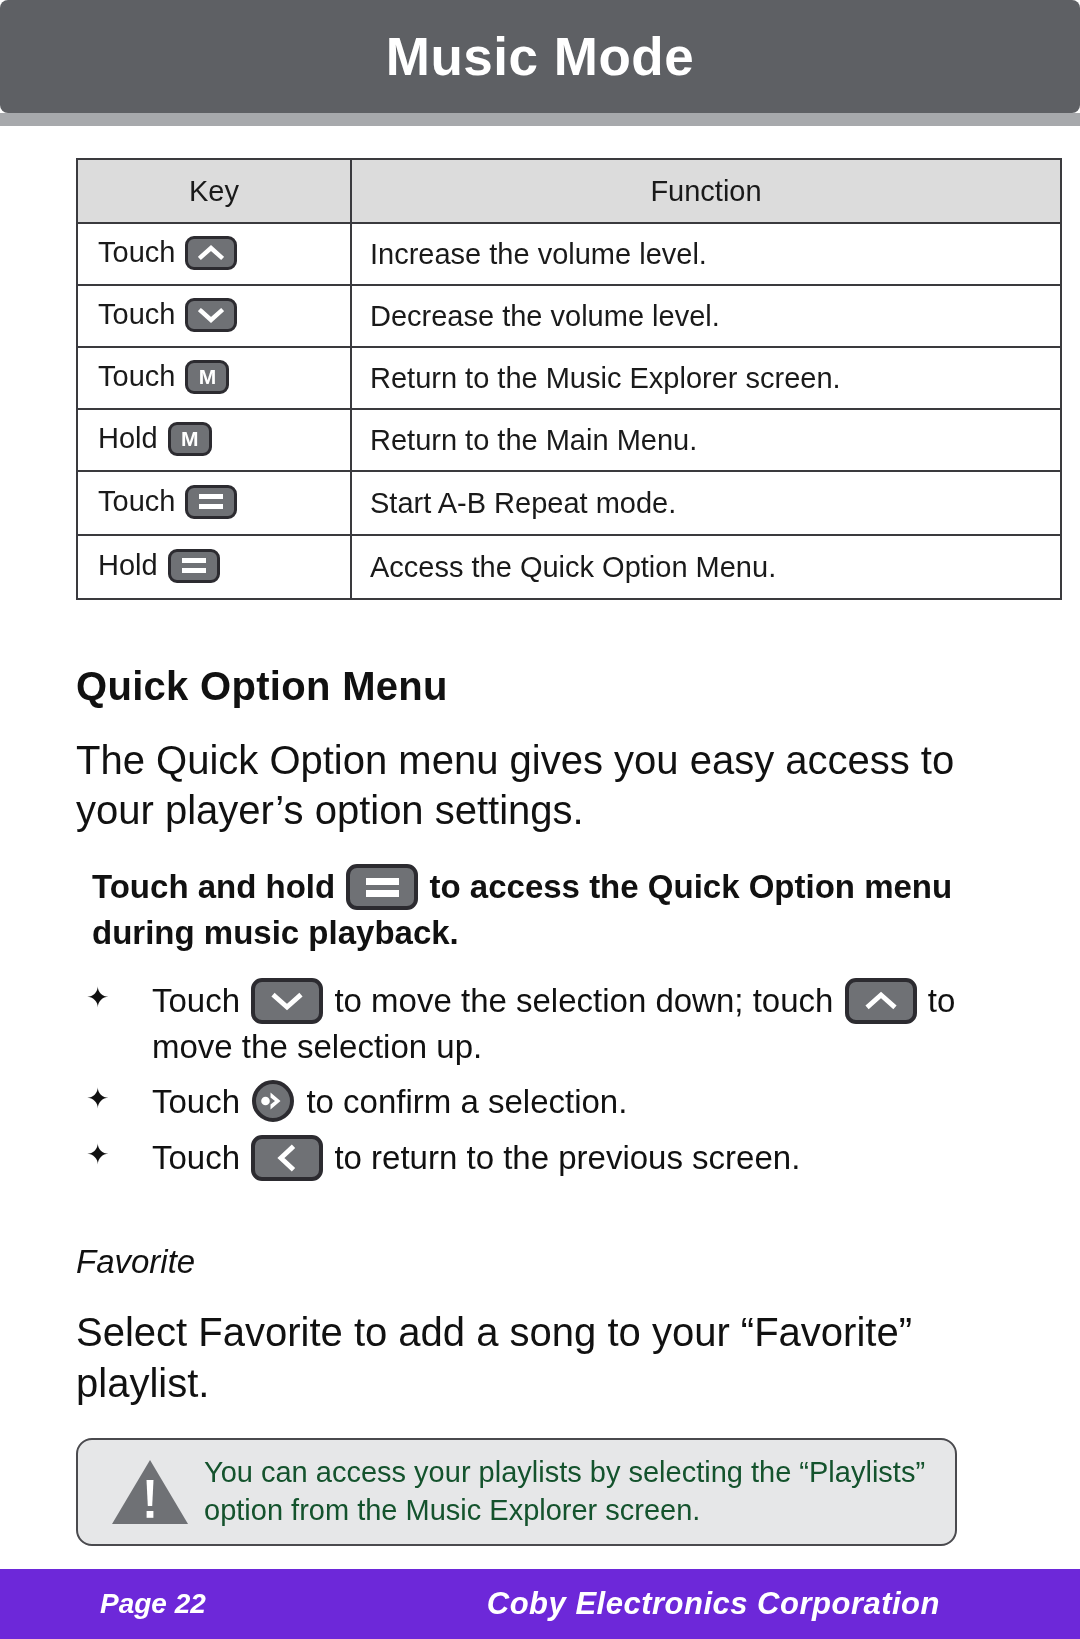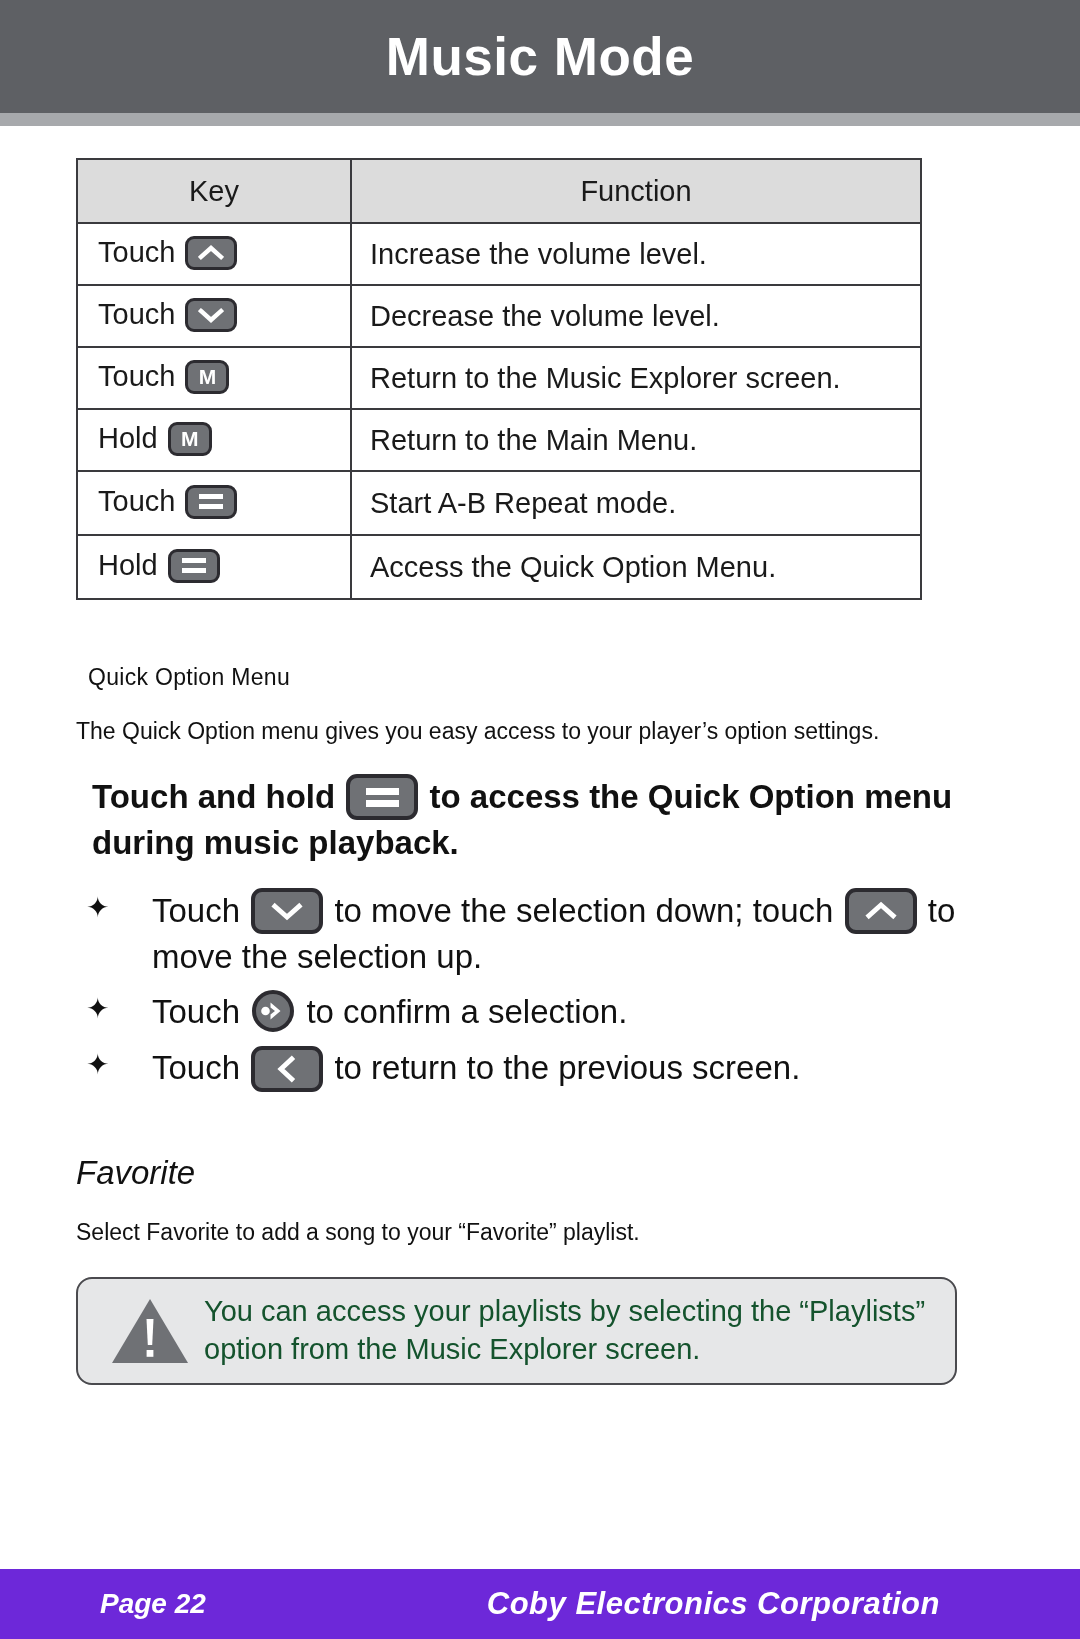--- a/index.html
+++ b/index.html
@@ -18,20 +18,21 @@
 
   
   .page-header {
     width: 100%;
     height: 113px;
     background: #5e6064;
     display: flex;
     align-items: center;
     justify-content: center;
     box-sizing: border-box;
+    border-radius: 8px;
   }
   .page-header .title {
     color: #ffffff;
     font-size: 53px;
     font-weight: bold;
     letter-spacing: 0.5px;
   }
   .header-strip {
     width: 100%;
     height: 13px;
@@ -41,21 +42,21 @@
   
   .content {
     padding: 0 76px;
     box-sizing: border-box;
   }
 
   
   .key-table {
     margin-top: 32px;
     border-collapse: collapse;
-    width: 846px;
+    width: 986px;
     table-layout: fixed;
   }
   .key-table th, .key-table td {
     border: 2px solid #3a3a3e;
     font-weight: normal;
     font-size: 29px;
     color: #1a1a1a;
     padding: 0;
     height: 60px;
     vertical-align: middle;
@@ -128,27 +129,27 @@
     background: #6f7175;
     border: 4px solid #2c2b30;
     box-sizing: border-box;
     position: relative;
     top: -3px;
     margin: 0 3px;
   }
 
   
   h2.sec-title {
-    font-size: 23px;
-    font-weight: normal;
-    margin: 64px 0 0 12px;
+    font-size: 40px;
+    font-weight: bold;
+    margin: 64px 0 0 0;
     letter-spacing: 0.3px;
   }
   p.body-text {
-    font-size: 23px;
+    font-size: 40px;
     line-height: 1.26;
     margin: 26px 0 0 0;
     max-width: 880px;
   }
   p.body-bold {
     font-size: 33px;
     font-weight: bold;
     line-height: 1.26;
     margin: 30px 0 0 16px;
     max-width: 880px;

